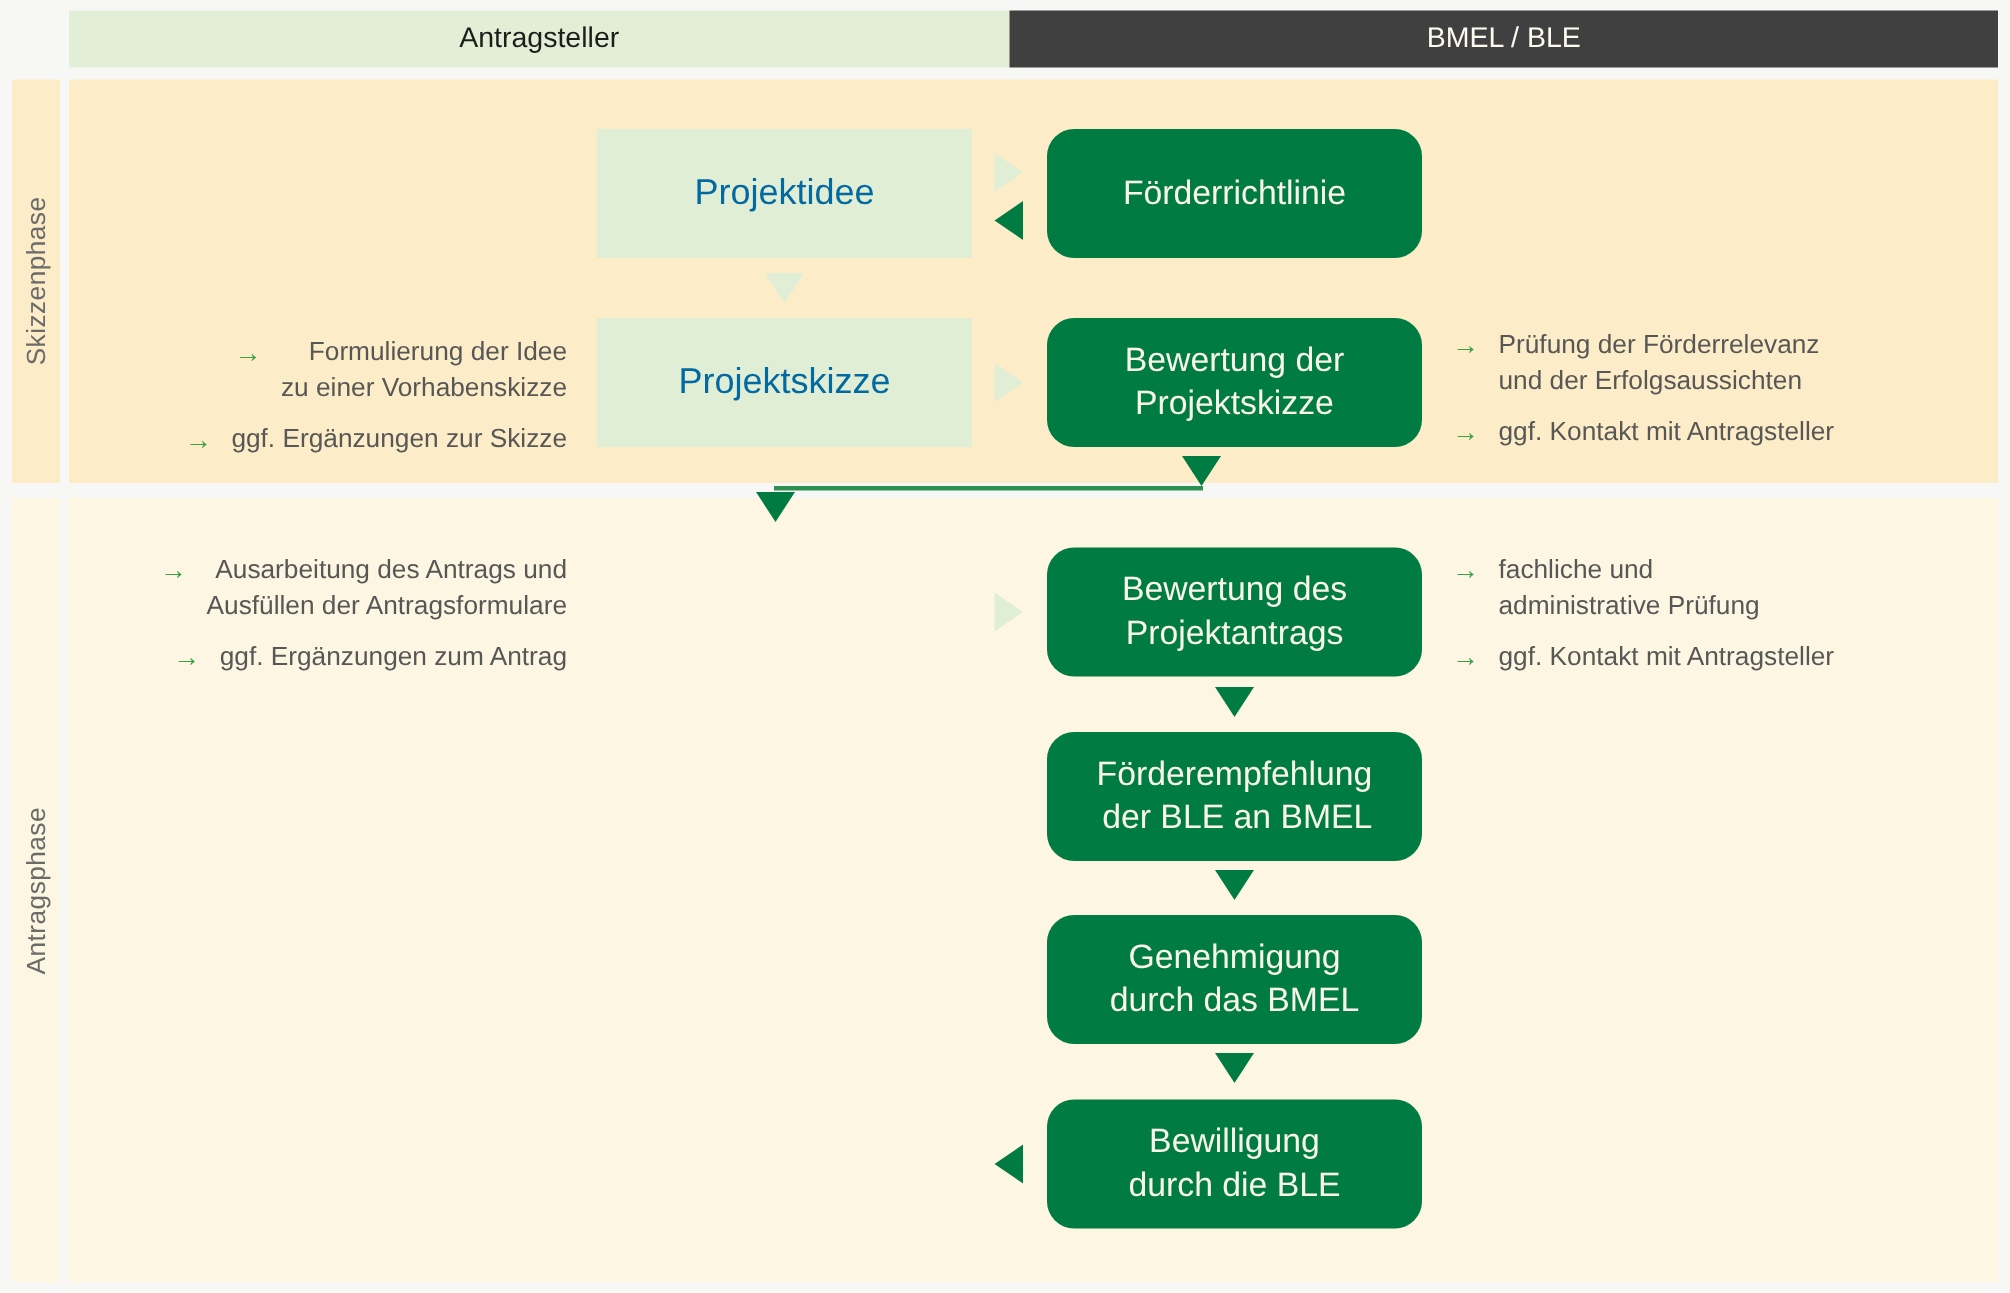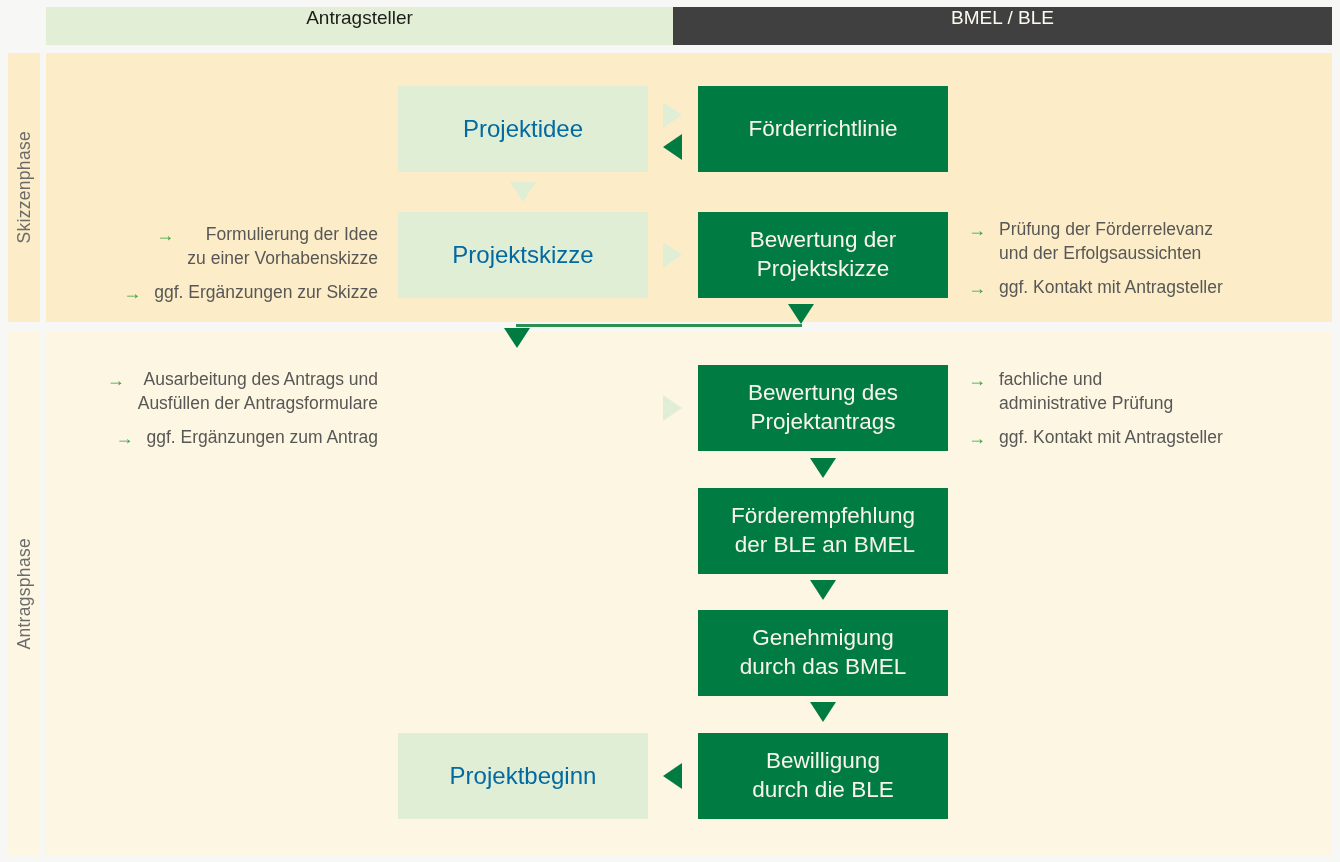--- a/index.html
+++ b/index.html
@@ -5,21 +5,21 @@
   html,body{margin:0;padding:0;}
   body{
     width:1340px;height:862px;
     font-family:"Liberation Sans","DejaVu Sans",sans-serif;
     background:#f7f7f5;
     overflow:hidden;
   }
   .page{position:relative;width:1340px;height:862px;background:#f7f7f5;}
 
   
-  .lane-header{position:absolute;top:7px;height:38px;display:flex;align-items:flex-start;justify-content:center;font-size:19px;}
+  .lane-header{position:absolute;top:7px;height:38px;display:flex;align-items:center;justify-content:center;font-size:19px;}
   .lane-header.left{left:46px;width:627px;background:#e2eed6;color:#1d1d1b;}
   .lane-header.right{left:673px;width:659px;background:#404040;color:#fdfaf0;}
 
   
   .phase-strip{position:absolute;left:8px;width:32px;display:flex;align-items:center;justify-content:center;}
   .phase-strip.skizzen{top:53px;height:269px;background:#fcedc8;}
   .phase-strip.antrag{top:332px;height:523px;background:#fdf6e2;}
   .phase-label{
     writing-mode:vertical-rl;transform:rotate(180deg);
     color:#6b6b6a;font-size:17.5px;letter-spacing:.3px;white-space:nowrap;
@@ -32,21 +32,21 @@
 
   
   .box{position:absolute;width:250px;height:86px;display:flex;align-items:center;justify-content:center;text-align:center;}
   .box .box-label{white-space:pre-line;line-height:1.28;}
   .box.light{background:#e0eed6;color:#0369a1;}
   .box.light .box-label{font-size:24px;}
   .box.dark{background:#007c43;color:#faf5e9;}
   .box.dark .box-label{font-size:22.5px;}
 
   .colA{left:398px;}
-  .colB{left:698px;}
+  .colB{left:698px;border-radius:18px;}
   .row1{top:86px;}  .row2{top:212px;} .row3{top:365px;}
   .row4{top:488px;text-align:right;} .row5{top:610px;} .row6{top:733px;}
 
   
   .tri{position:absolute;width:0;height:0;}
   .tri-right-pale{border-top:13px solid transparent;border-bottom:13px solid transparent;border-left:19px solid #e0eed6;}
   .tri-left-dark{border-top:13px solid transparent;border-bottom:13px solid transparent;border-right:19px solid #007c43;}
   .tri-down-dark{border-left:13px solid transparent;border-right:13px solid transparent;border-top:20px solid #007c43;}
   .tri-down-pale{border-left:13px solid transparent;border-right:13px solid transparent;border-top:20px solid #e0eed6;}
 
@@ -122,23 +122,20 @@
 der BLE an BMEL</span>
   </div>
   <div class="tri tri-down-dark" style="left:810px;top:580px;"></div>
 
   <div class="box dark colB row5">
     <span class="box-label">Genehmigung
 durch das BMEL</span>
   </div>
   <div class="tri tri-down-dark" style="left:810px;top:702px;"></div>
 
-  <div class="box light colA row6">
-    <span class="box-label">Projektbeginn</span>
-  </div>
   <div class="box dark colB row6">
     <span class="box-label">Bewilligung
 durch die BLE</span>
   </div>
   <div class="tri tri-left-dark" style="left:663px;top:763px;"></div>
 
   <div class="ann-group align-right ann-skizzen-left">
     <div class="ann-item">
       <span class="ann-arrow">→</span>
       <span class="ann-text">Formulierung der Idee

